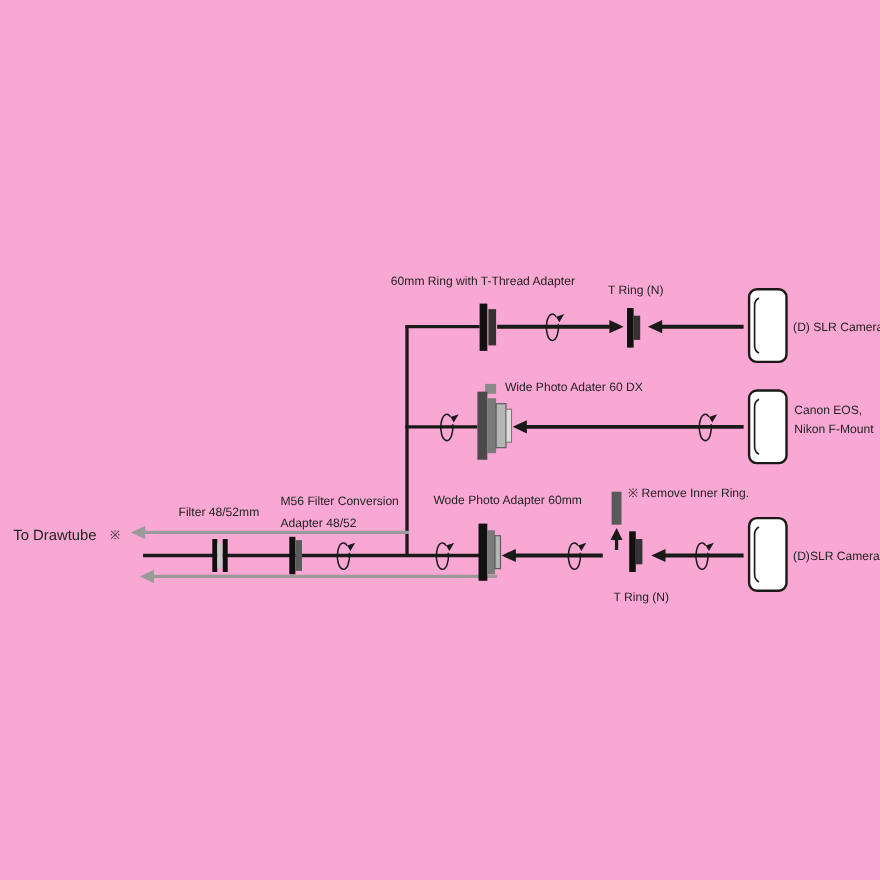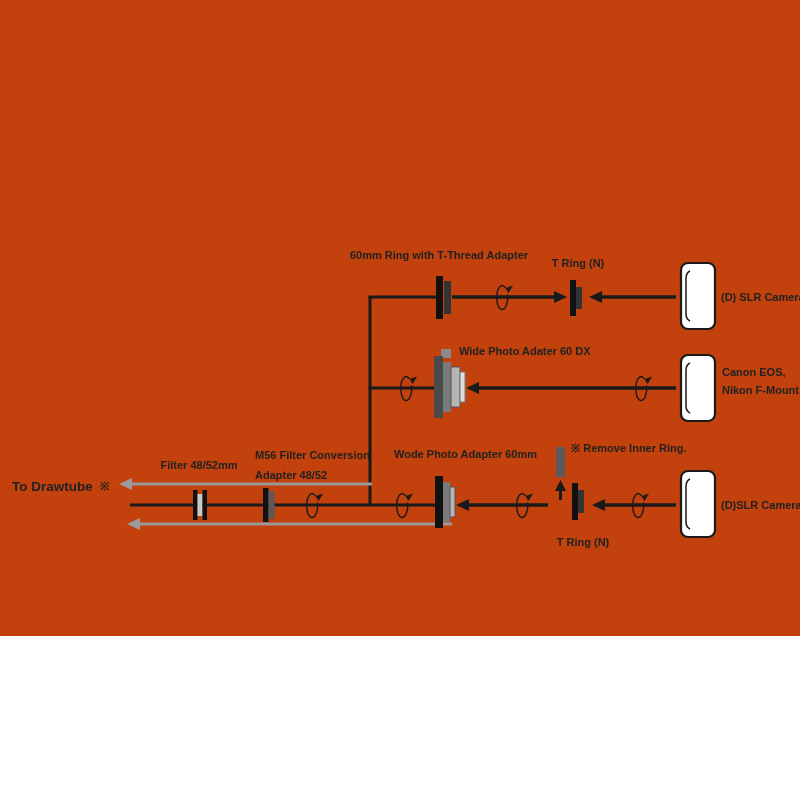--- a/index.html
+++ b/index.html
@@ -1,17 +1,17 @@
 <!DOCTYPE html>
 <html><head>
 <meta charset="utf-8">
 <style>
   html,body{margin:0;padding:0;background:#fff;}
-  #stage{position:relative;width:800px;height:636px;background:#c2410c;overflow:hidden;
-         font-family:"Liberation Sans",sans-serif;font-weight:bold;}
+  #stage{position:relative;width:800px;height:800px;background:#f9a8d4;overflow:hidden;
+         font-family:"Liberation Sans",sans-serif;}
   svg{position:absolute;left:0;top:0;}
   text{font-family:"Liberation Sans",sans-serif;fill:#222;}
   .lbl{font-size:11px;}
   .big{font-size:13.5px;}
   .note{font-size:11px;}
 </style>
 </head>
 <body>
 
 <div id="stage">

